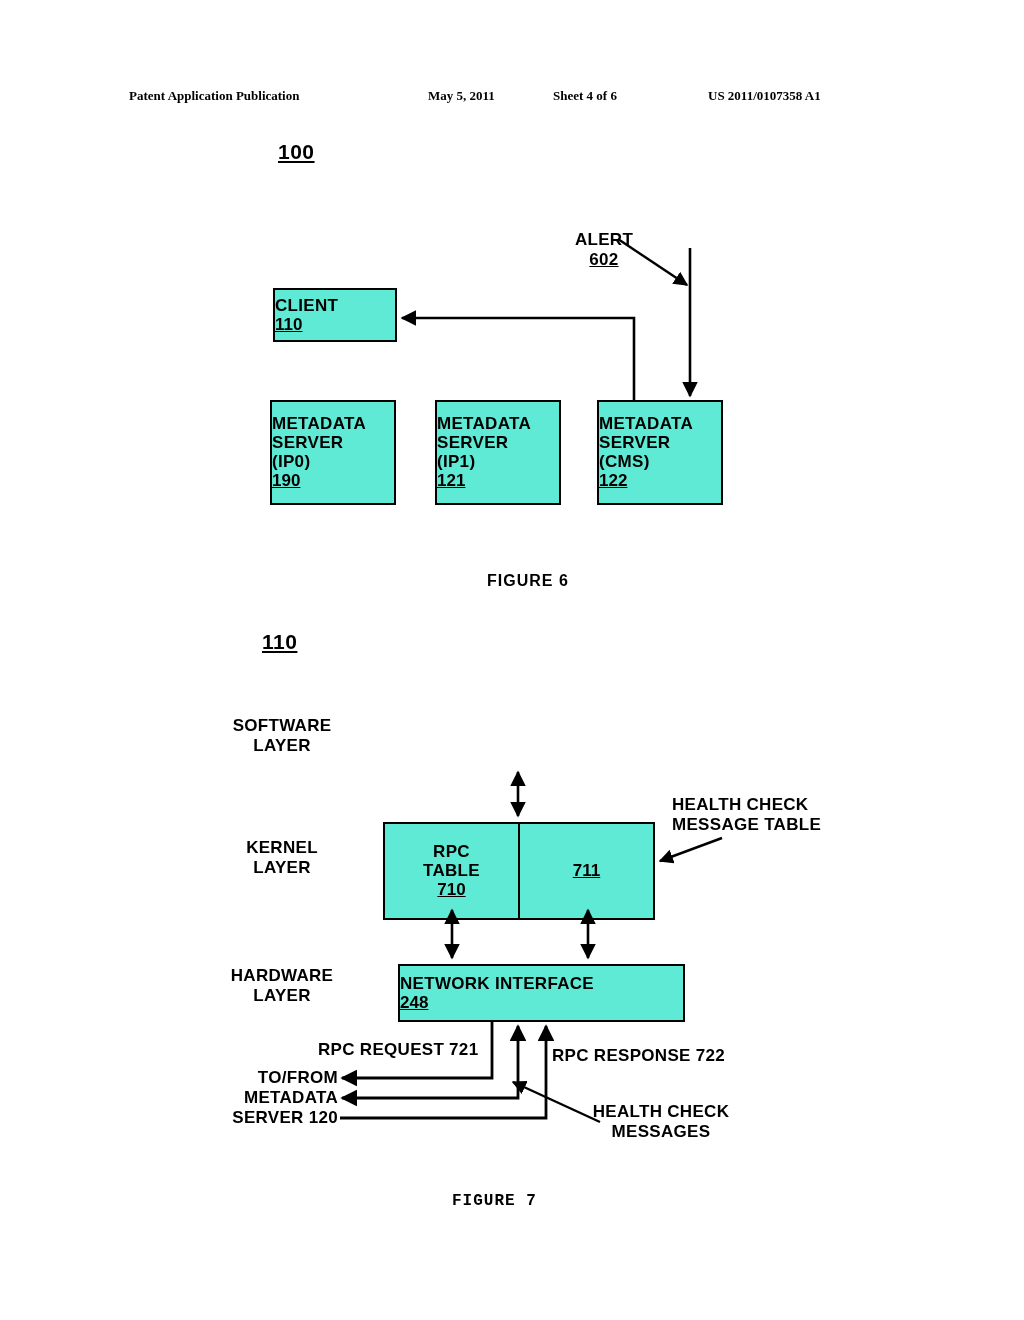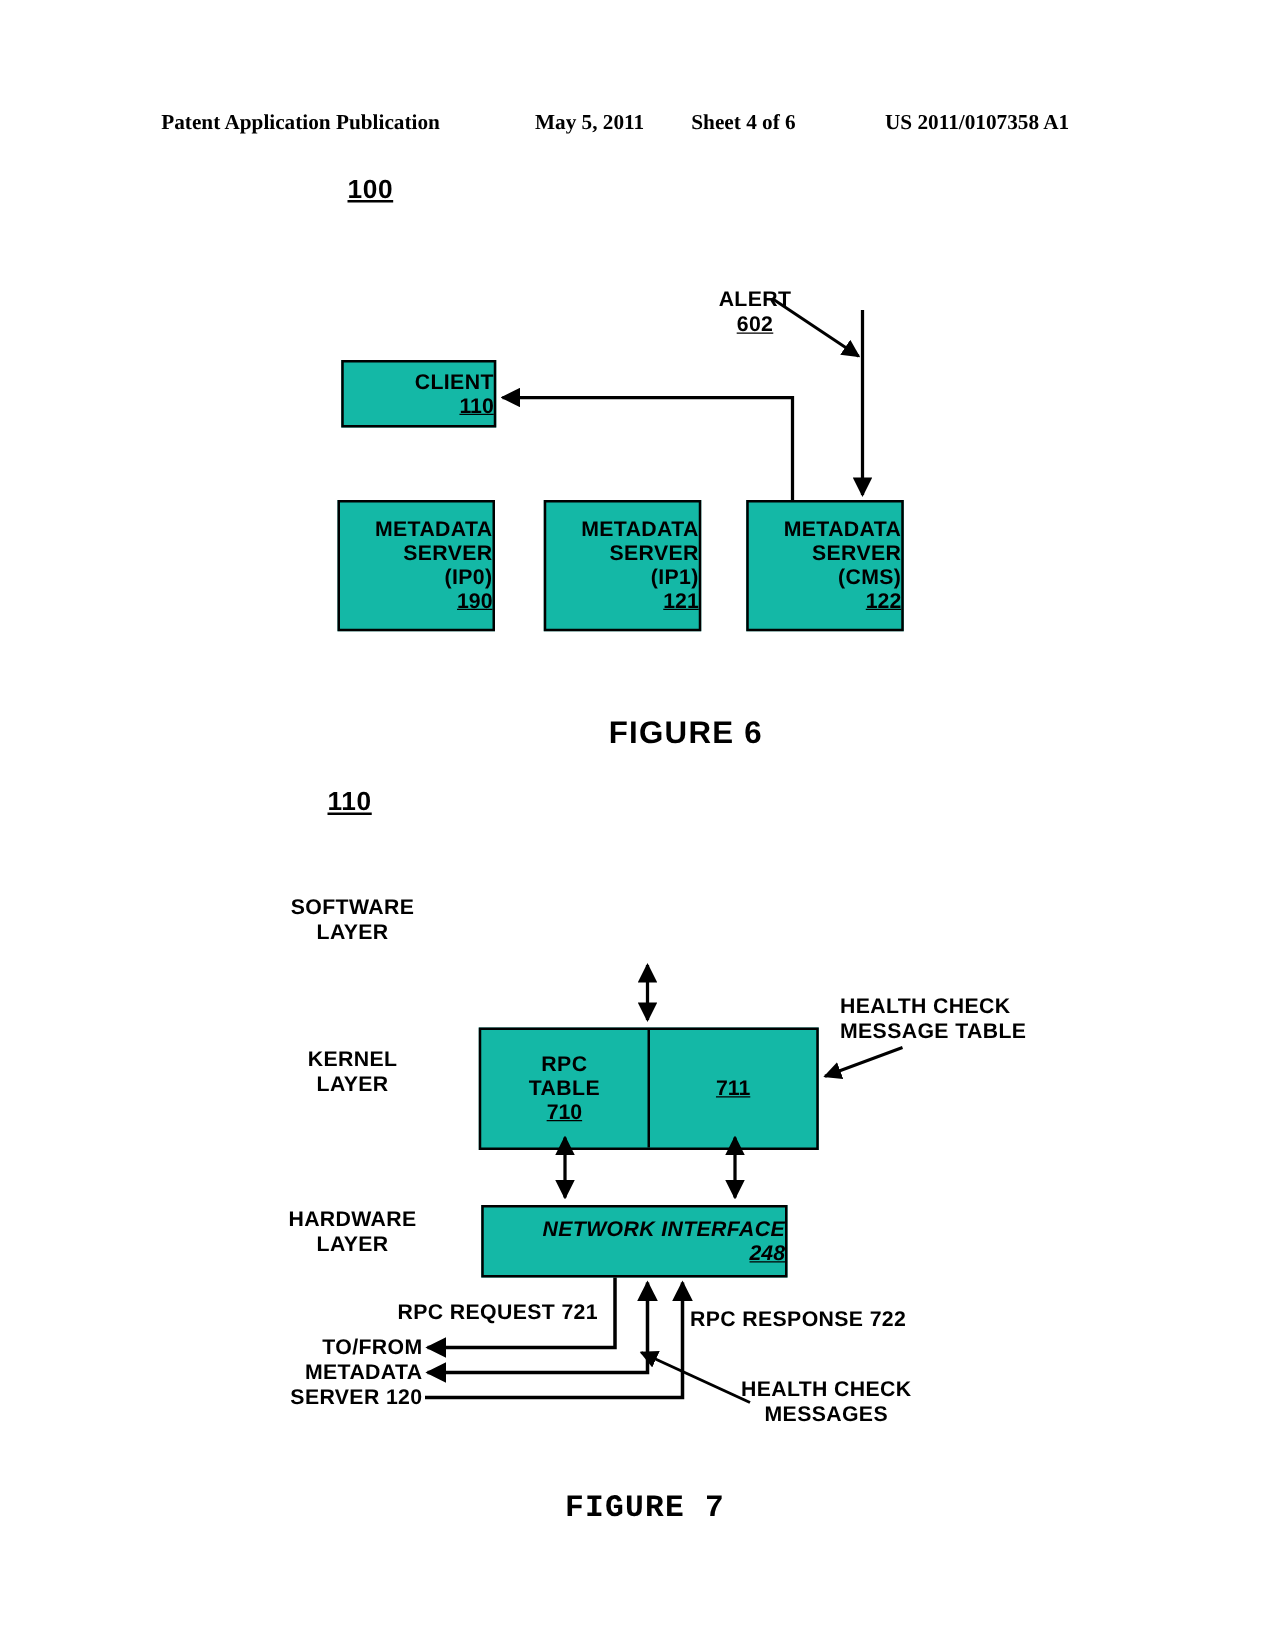--- a/index.html
+++ b/index.html
@@ -4,35 +4,35 @@
 <style>
   html,body{margin:0;padding:0;background:#ffffff;}
   body{width:1024px;height:1320px;position:relative;
        font-family:"Liberation Sans",sans-serif;color:#000;
        -webkit-font-smoothing:none;}
   .page{position:absolute;left:0;top:0;width:1024px;height:1320px;overflow:hidden;}
 
   
   .hdr{position:absolute;top:88px;left:0;width:1024px;height:24px;}
   .hdr span{position:absolute;font-family:"Liberation Serif",serif;
-            font-weight:bold;font-size:17px;white-space:nowrap;top:0;}
+            font-weight:bold;font-size:13px;white-space:nowrap;top:0;}
   .hdr .h1{left:129px;}
   .hdr .h2{left:428px;}
   .hdr .h3{left:553px;}
   .hdr .h4{left:708px;}
 
   
   .fignum{position:absolute;font-size:21px;font-weight:bold;
           text-decoration:underline;letter-spacing:.5px;}
-  .figcap{position:absolute;font-size:25px;font-weight:bold;
+  .figcap{position:absolute;font-size:16px;font-weight:bold;
           letter-spacing:1px;white-space:nowrap;}
 
-  .box{position:absolute;border:2px solid #000;background:#14b8a6;
+  .box{position:absolute;border:2px solid #000;background:#5eead4;
        box-sizing:border-box;display:flex;flex-direction:column;
-       align-items:flex-end;justify-content:center;}
+       align-items:flex-start;justify-content:center;}
   .box .ln{font-size:17px;font-weight:bold;line-height:19px;
            letter-spacing:.3px;white-space:nowrap;}
   .box .ref{font-size:17px;font-weight:bold;text-decoration:underline;
             line-height:20px;}
 
   .lbl{position:absolute;font-size:17px;font-weight:bold;
        line-height:20px;white-space:nowrap;letter-spacing:.3px;}
   .lbl.ctr{text-align:center;}
   .lbl u{text-decoration:underline;}
   svg.ov{position:absolute;left:0;top:0;width:1024px;height:1320px;
@@ -110,21 +110,21 @@
     <div style="flex:1;height:100%;display:flex;align-items:center;justify-content:center;">
       <div class="ref">711</div>
     </div>
   </div>
 
   <div class="lbl" style="left:672px;top:795px;">
     <div>HEALTH CHECK</div>
     <div>MESSAGE TABLE</div>
   </div>
 
-  <div class="box" style="left:385px;top:964px;width:245px;height:58px;font-style:italic;">
+  <div class="box" style="left:398px;top:964px;width:287px;height:58px;">
     <div class="ln">NETWORK INTERFACE</div>
     <div class="ref">248</div>
   </div>
 
   <div class="lbl" style="left:318px;top:1040px;">RPC REQUEST 721</div>
   <div class="lbl" style="left:552px;top:1046px;text-align:center;">RPC RESPONSE 722</div>
 
   <div class="lbl" style="left:222px;top:1068px;text-align:right;width:116px;">
     <div>TO/FROM</div>
     <div>METADATA</div>

